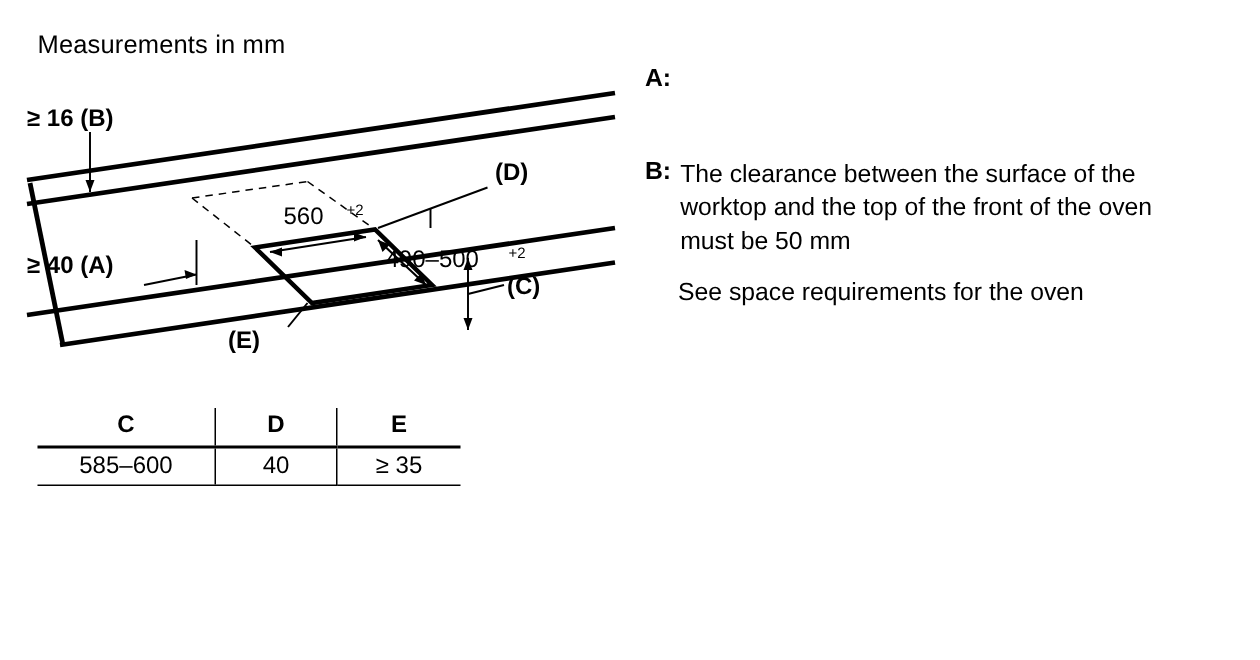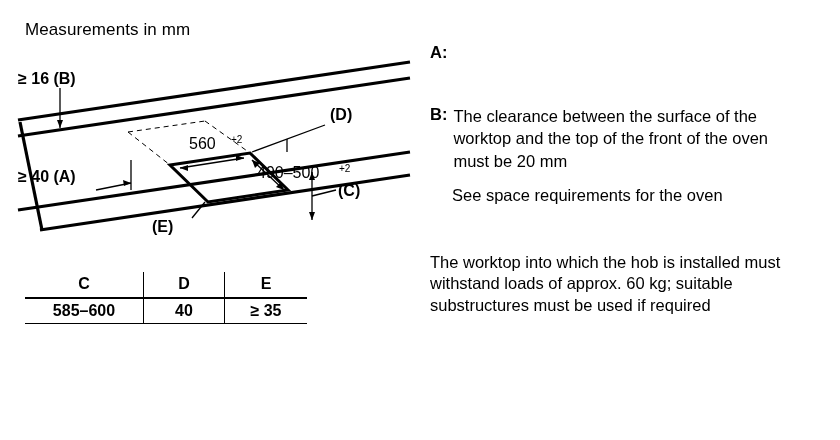--- a/index.html
+++ b/index.html
@@ -62,21 +62,21 @@
   #spec-table {
     position: absolute;
     left: 25px;
     top: 272px;
     border-collapse: collapse;
     font-size: 16px;
   }
   #spec-table th, #spec-table td {
     padding: 3px 10px;
     text-align: center;
-    font-weight: bold;
+    font-weight: normal;
     white-space: nowrap;
   }
   #spec-table th {
     font-weight: bold;
     border-bottom: 2px solid #000;
     padding-bottom: 4px;
   }
   #spec-table td {
     border-bottom: 1.5px solid #000;
   }
@@ -231,24 +231,23 @@
   </div>
 
   <div id="text-panel">
 
     <div class="note-row" id="note-a">
       <span class="note-key">A:</span>
     </div>
 
     <div class="note-row" id="note-b">
       <span class="note-key">B:</span>
-      <span class="note-text">The clearance between the surface of the worktop and the top of the front of the oven must be 20 mm</span>
+      <span class="note-text">The clearance between the surface of the worktop and the top of the front of the oven must be 50 mm</span>
     </div>
 
     <div class="note-row" id="note-see">
       <span class="note-text">See space requirements for the oven</span>
     </div>
 
-    <div id="worktop-note">The worktop into which the hob is installed must withstand loads of approx. 60 kg; suitable substructures must be used if required</div>
 
   </div>
 
 </div>
 
 </body></html>

